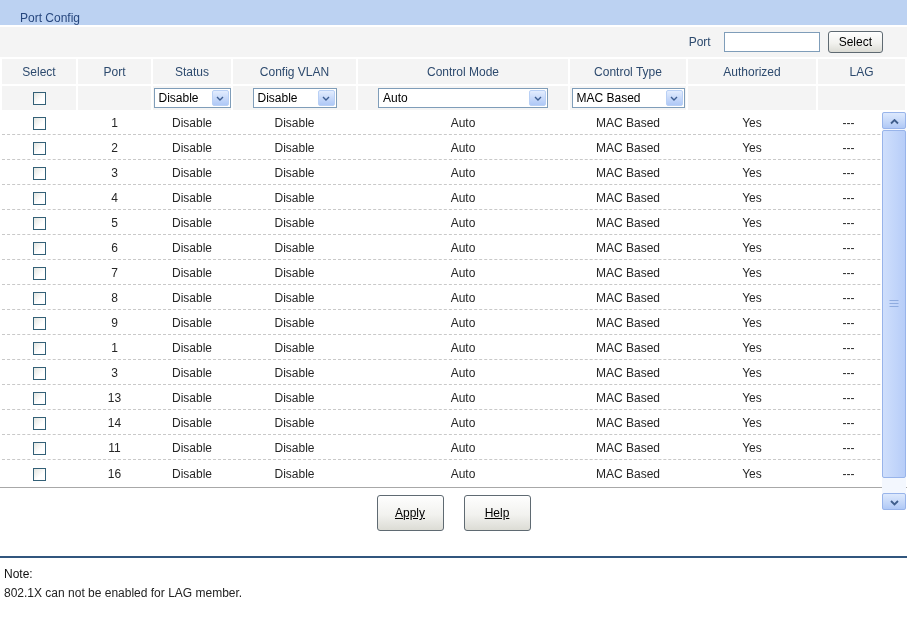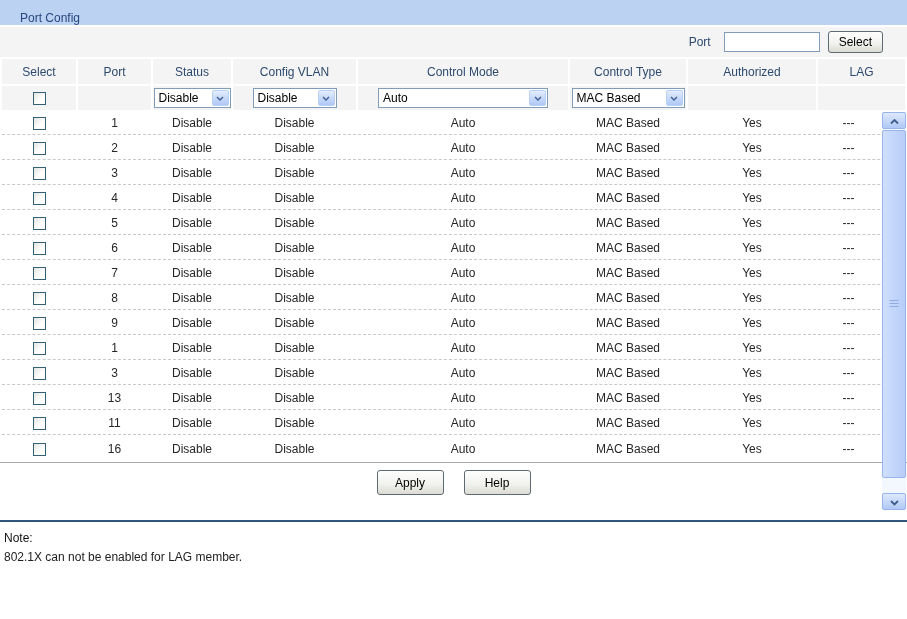--- a/index.html
+++ b/index.html
@@ -54,21 +54,21 @@
     display:flex; align-items:center; justify-content:center; cursor:pointer;}
   .sb-up{top:0;} .sb-down{bottom:0;}
   .sb-thumb{position:absolute; top:18px; left:0; width:24px; height:348px; cursor:pointer;
     border:1px solid var(--scroll-border); border-radius:2px;
     background:linear-gradient(90deg,#CFDFFC 0%,#B7CDF8 100%);}
   .sb-thumb .grip{position:absolute; top:50%; left:50%; transform:translate(-50%,-50%);
     width:9px; height:8px;
     background:repeating-linear-gradient(180deg,#8FACE0 0 1px,rgba(0,0,0,0) 1px 3px);}
 
   .actions{margin-top:7px; display:flex; justify-content:center; gap:20px;}
-  .actions .xp-btn{height:25px; min-width:67px;}
+  .actions .xp-btn{height:36px; min-width:67px;text-decoration:underline;}
 
   .note-divider{margin-top:25px; height:2px; background:var(--divider);}
   .note-label{margin-top:9px; padding-left:4px; font-weight:normal; color:#111;}
   .note-text{margin-top:5px; padding-left:4px; color:#222;}
 </style>
 </head>
 <body>
 
 <div class="panel">
 
@@ -295,20 +295,32 @@
       <td>Disable</td>
       <td>Auto</td>
       <td>MAC Based</td>
       <td>Yes</td>
       <td class="c-lag-body">---</td>
     </tr>
         <tr>
       <td>
         <input type="checkbox" class="xp-check" style="">
       </td>
+      <td>14</td>
+      <td>Disable</td>
+      <td>Disable</td>
+      <td>Auto</td>
+      <td>MAC Based</td>
+      <td>Yes</td>
+      <td class="c-lag-body">---</td>
+    </tr>
+        <tr>
+      <td>
+        <input type="checkbox" class="xp-check" style="">
+      </td>
       <td>11</td>
       <td>Disable</td>
       <td>Disable</td>
       <td>Auto</td>
       <td>MAC Based</td>
       <td>Yes</td>
       <td class="c-lag-body">---</td>
     </tr>
         <tr>
       <td>

